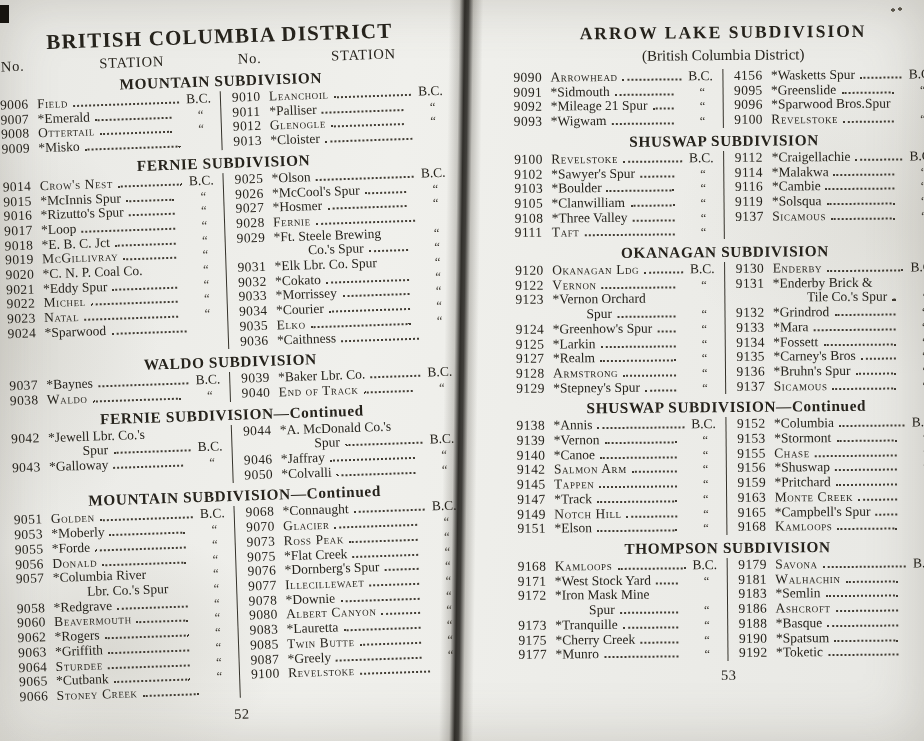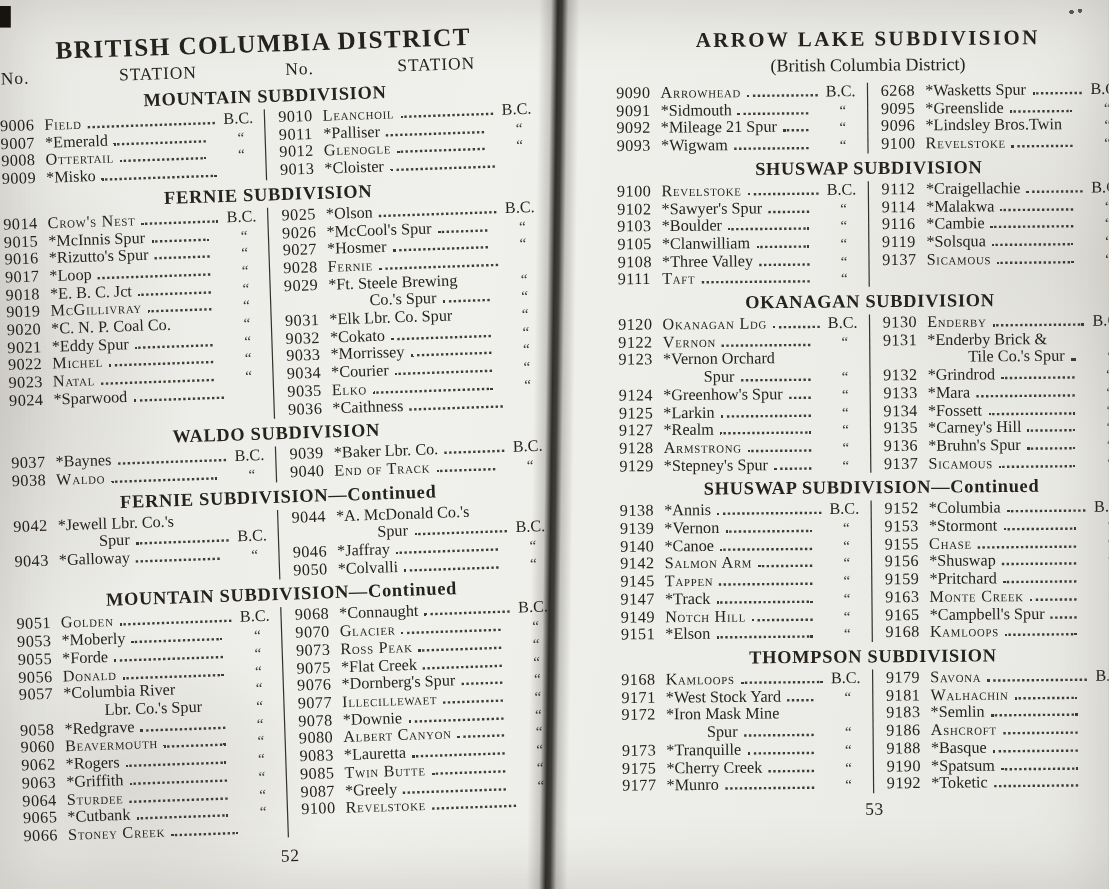--- a/index.html
+++ b/index.html
@@ -556,34 +556,34 @@
                 </div>
                 <div class="row">
                   <span class="no">9093</span>
                   <span class="nm">*Wigwam</span>
                   <span class="leader"></span>
                   <span class="sfx ditto">“</span>
                 </div>
               </div>
               <div class="col col-r">
                 <div class="row">
-                  <span class="no">6268</span>
+                  <span class="no">4156</span>
                   <span class="nm">*Wasketts Spur</span>
                   <span class="leader"></span>
                   <span class="sfx">B.C.</span>
                 </div>
                 <div class="row">
                   <span class="no">9095</span>
                   <span class="nm">*Greenslide</span>
                   <span class="leader"></span>
                   <span class="sfx ditto">“</span>
                 </div>
                 <div class="row">
                   <span class="no">9096</span>
-                  <span class="nm">*Lindsley Bros.Twin</span>
+                  <span class="nm">*Sparwood Bros.Spur</span>
                   <span class="leader noleader"></span>
                   <span class="sfx ditto">“</span>
                 </div>
                 <div class="row">
                   <span class="no">9100</span>
                   <span class="nm sc">Revelstoke</span>
                   <span class="leader"></span>
                   <span class="sfx ditto">“</span>
                 </div>
               </div>
@@ -755,21 +755,21 @@
                   <span class="sfx ditto">“</span>
                 </div>
                 <div class="row">
                   <span class="no">9134</span>
                   <span class="nm">*Fossett</span>
                   <span class="leader"></span>
                   <span class="sfx ditto">“</span>
                 </div>
                 <div class="row">
                   <span class="no">9135</span>
-                  <span class="nm">*Carney's Hill</span>
+                  <span class="nm">*Carney's Bros</span>
                   <span class="leader"></span>
                   <span class="sfx ditto">“</span>
                 </div>
                 <div class="row">
                   <span class="no">9136</span>
                   <span class="nm">*Bruhn's Spur</span>
                   <span class="leader"></span>
                   <span class="sfx ditto">“</span>
                 </div>
                 <div class="row">

